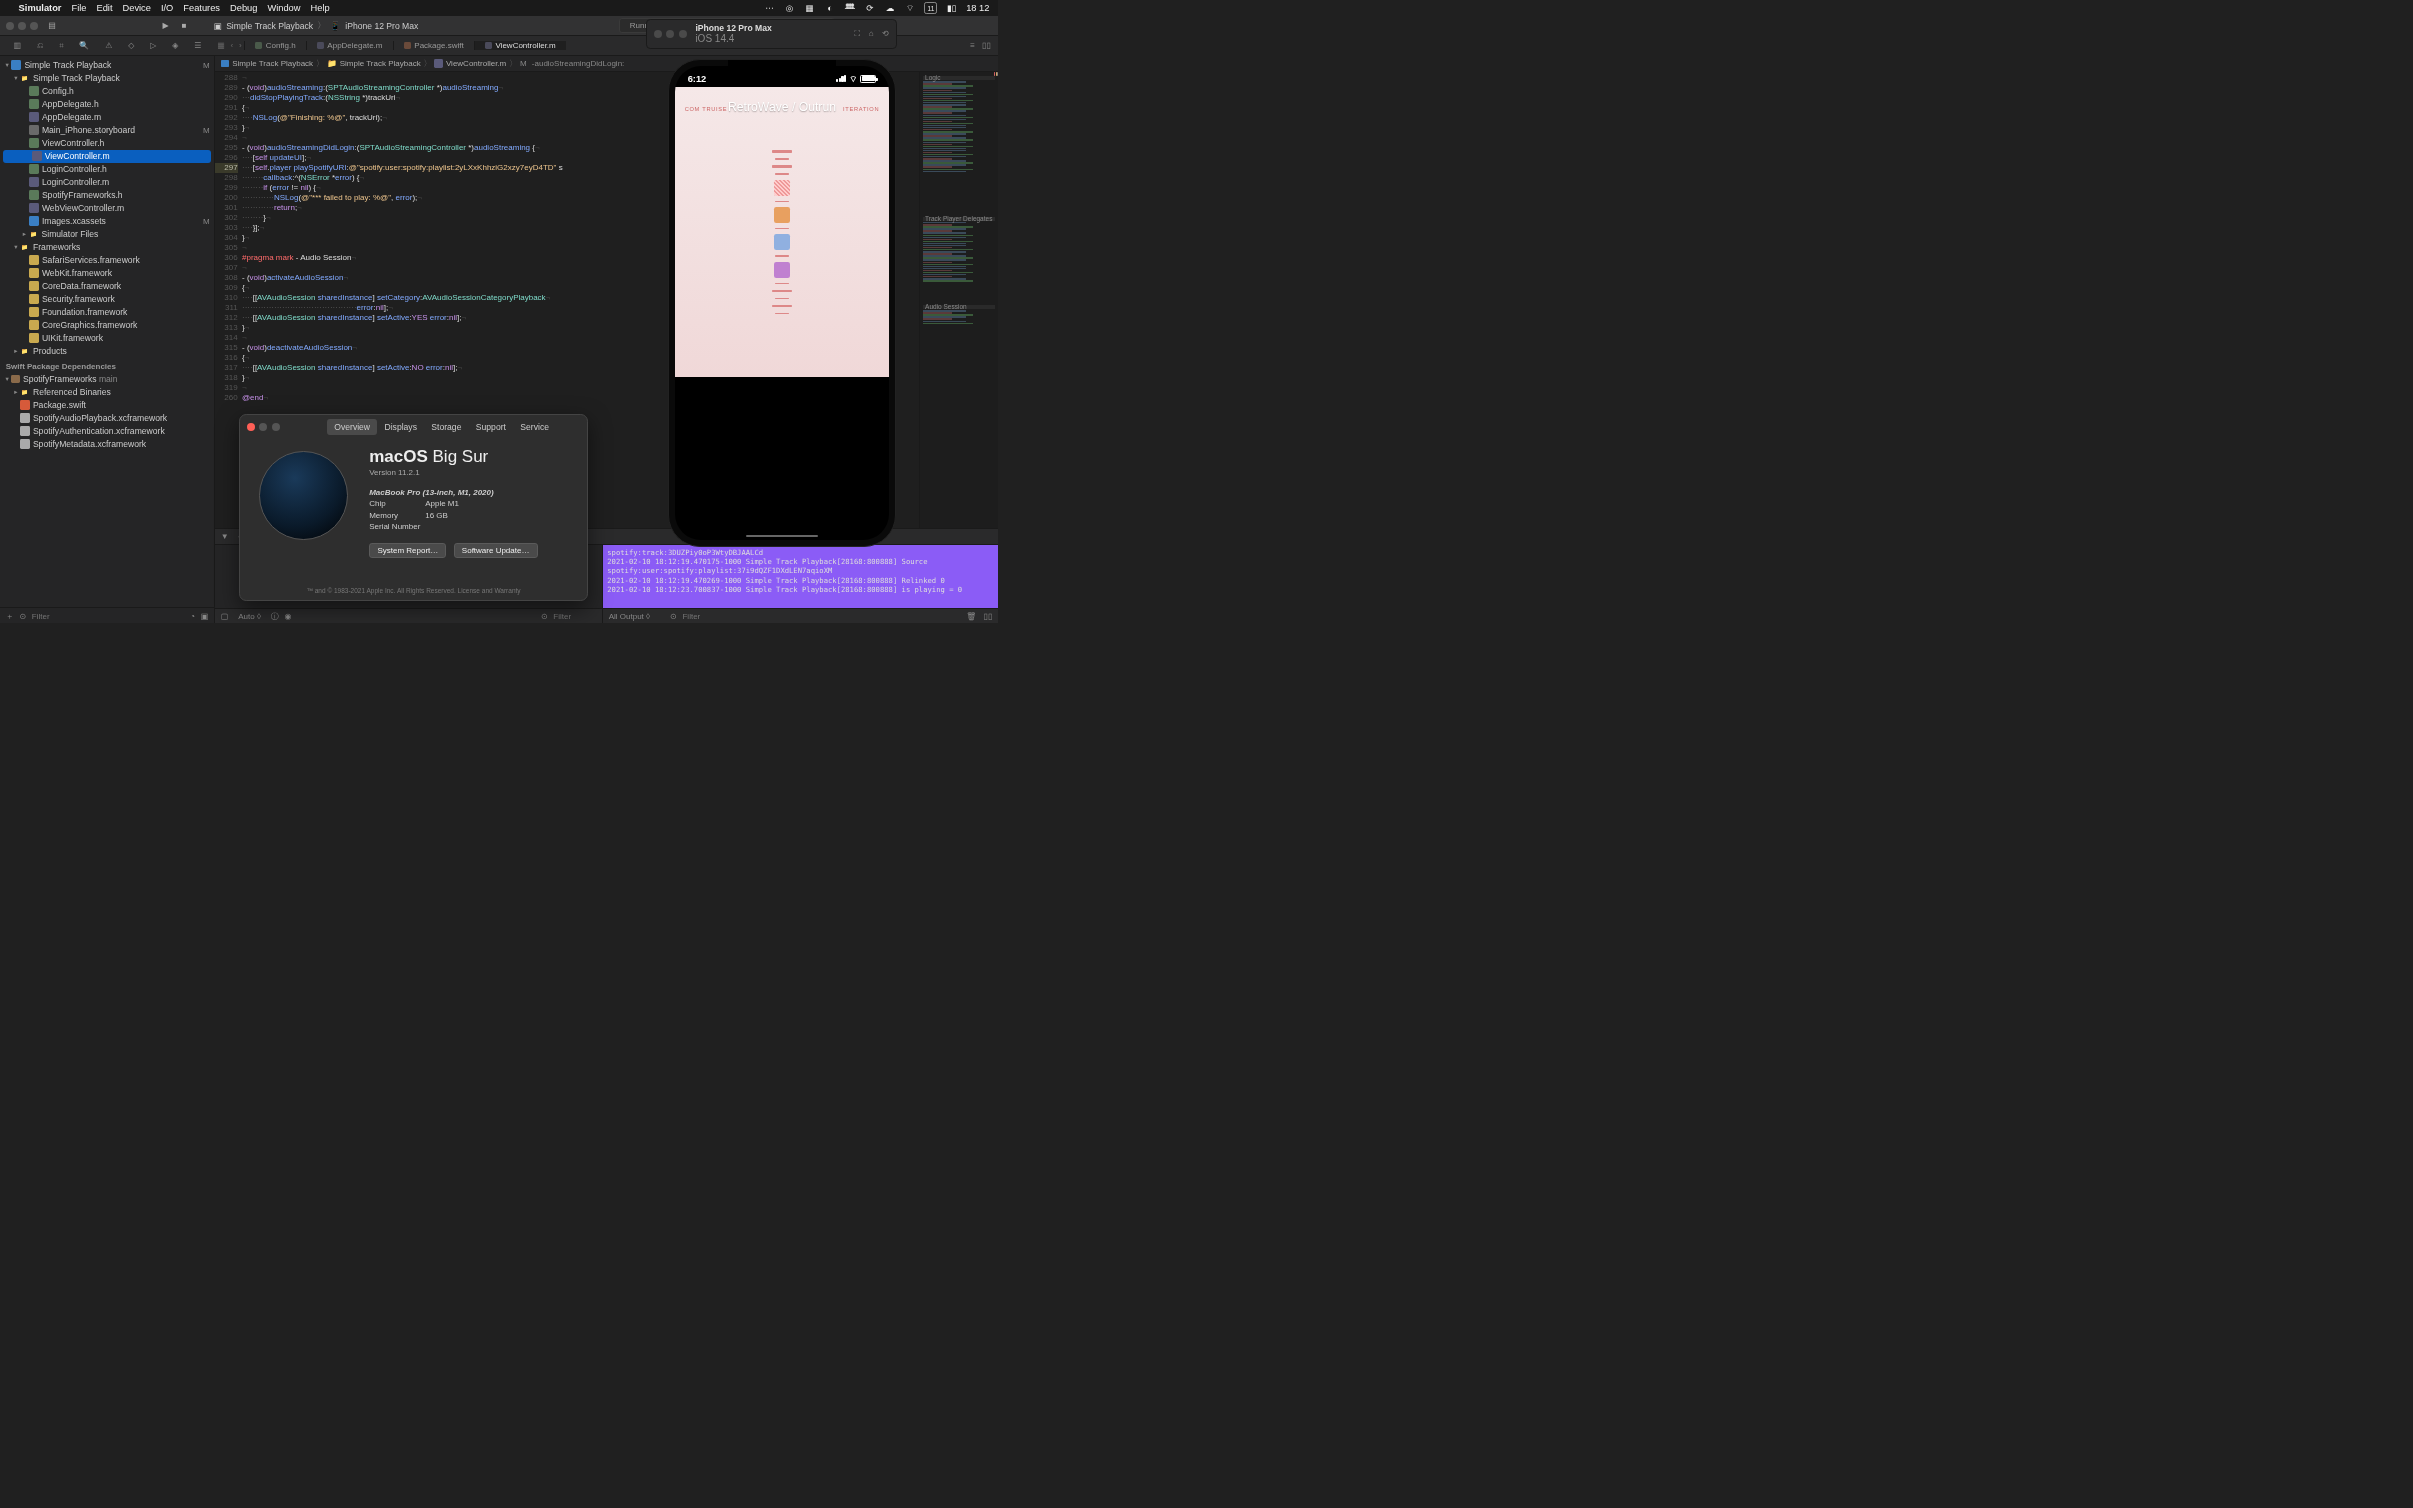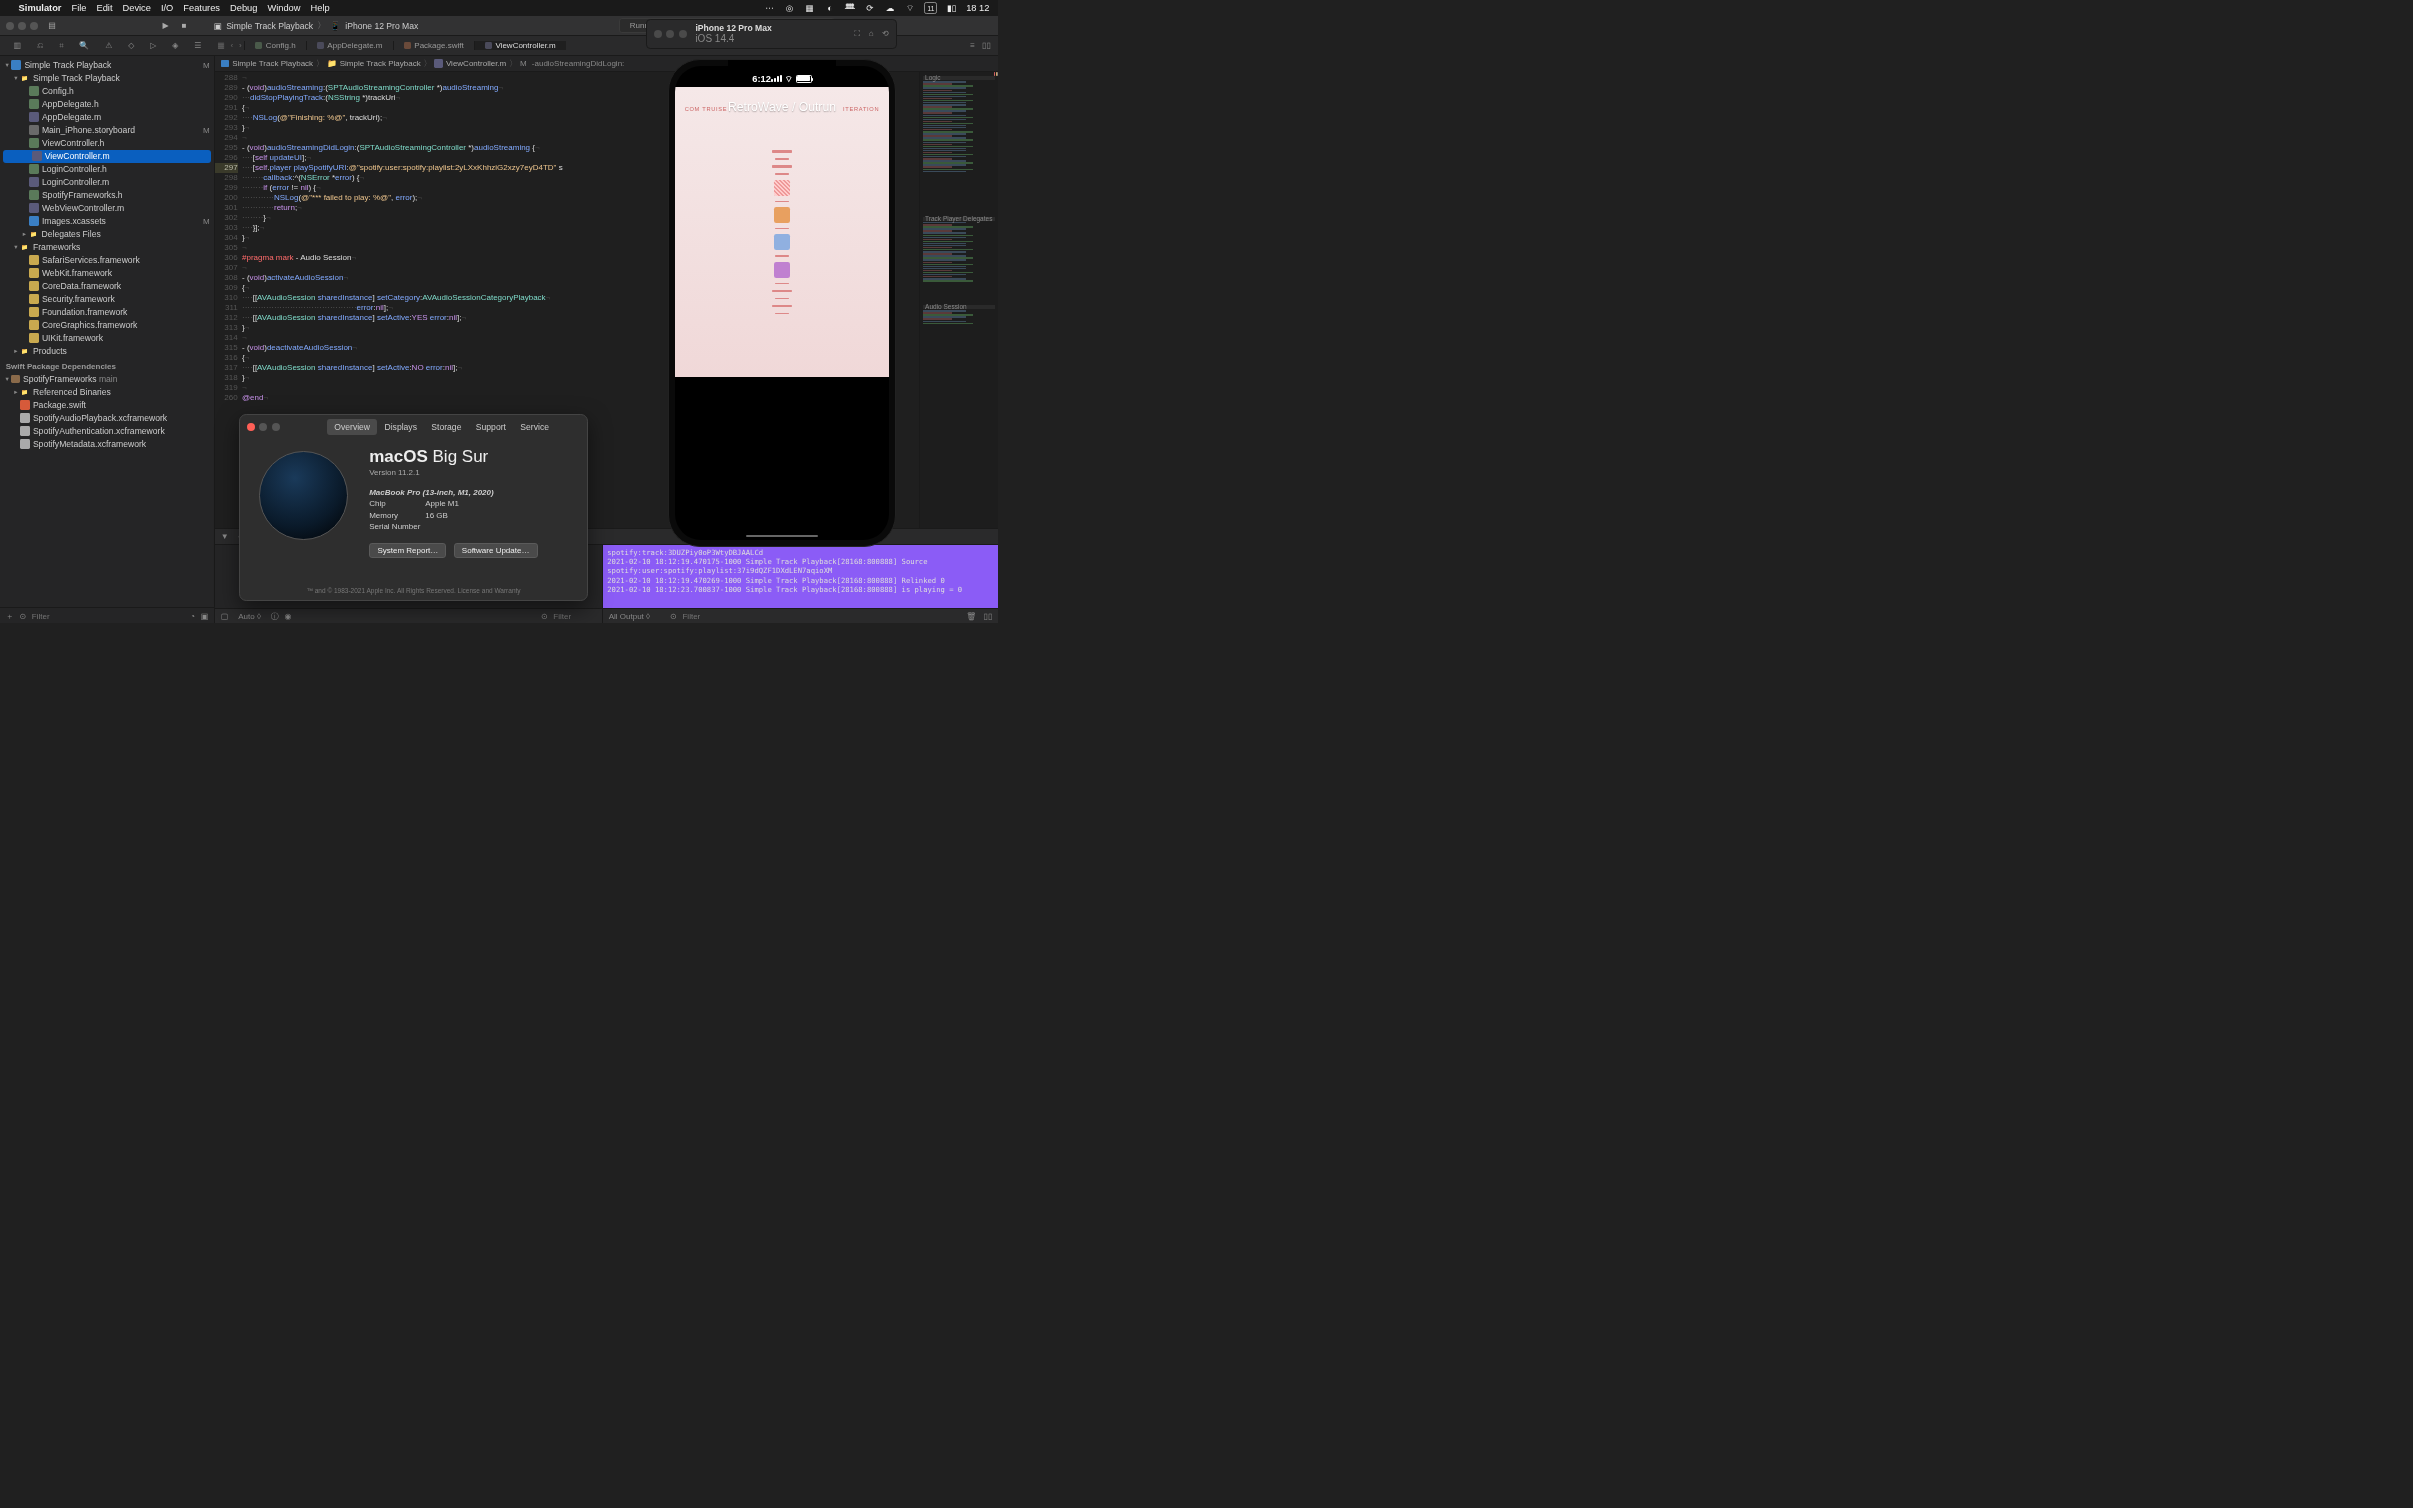--- a/index.html
+++ b/index.html
@@ -96,21 +96,21 @@
 
 .sim-tab { position: absolute; right: 101px; top: 18.7px; width: 251px; height: 30px; background: #2a2a2b; border: 0.7px solid #1a1a1a; border-radius: 4.3px; display: flex; align-items: center; padding: 0 7.2px; z-index: 5; }
 .sim-tab .traffic span { background: #4a4a4a; }
 .sim-tab .title { margin-left: 8.6px; color: #bbb; font-size: 8.6px; line-height: 9.3px; }
 .sim-tab .icons { margin-left: auto; display: flex; gap: 8.6px; color: #888; }
 
 
 .device { position: absolute; right: 102px; top: 59px; width: 228px; height: 488px; background: #0a0a0a; border-radius: 32px; border: 1.4px solid #222; z-index: 10; overflow: hidden; }
 .notch { position: absolute; top: 0; left: 50%; transform: translateX(-50%); width: 108px; height: 18.7px; background: #000; border-radius: 0 0 11.5px 11.5px; z-index: 3; }
 .screen { position: absolute; inset: 5.7px; border-radius: 26px; overflow: hidden; background: #000; display: flex; flex-direction: column; }
-.statusbar { height: 21.5px; display: flex; justify-content: center; align-items: center; padding: 4.3px 13px 0; color: #fff; font-size: 9.3px; font-weight: 600; z-index: 4; }
+.statusbar { height: 21.5px; display: flex; justify-content: space-between; align-items: center; padding: 4.3px 13px 0; color: #fff; font-size: 9.3px; font-weight: 600; z-index: 4; }
 .statusbar .right { display: flex; gap: 2.9px; align-items: center; }
 .sig { display: flex; gap: 0.7px; align-items: flex-end; } .sig span { width: 2.2px; background: #fff; border-radius: 0.7px; } .sig span:nth-child(1){height:2.9px;} .sig span:nth-child(2){height:4.3px;} .sig span:nth-child(3){height:5.7px;} .sig span:nth-child(4){height:7.2px;}
 .wifi { font-size: 8.6px; }
 .batt { width: 16px; height: 8px; border: 0.7px solid #fff; border-radius: 1.4px; position: relative; } .batt::after { content:''; position:absolute; right:-2.2px; top:2.2px; width:1.4px; height:2.9px; background:#fff; border-radius:0 0.7px 0.7px 0; } .batt .fill{ position:absolute; inset:0.7px; background:#fff; border-radius:0.7px; }
 
 .album-area { height: 290px; position: relative; background: linear-gradient(#f5e8e8,#f0d8d8); display:flex; align-items:center; justify-content:center; }
 .album-overlay-title { position:absolute; top:13px; width:100%; text-align:center; color:#fff; font-size:12.2px; font-weight:400; text-shadow:0 0.7px 1.4px rgba(0,0,0,0.3); }
 .album-art { display:flex; flex-direction:column; gap:4.3px; align-items:center; }
 .album-art .bars { width:20px; height:2.2px; background:#d88; margin:0.7px 0; border-radius:0.7px; }
 .album-art .bars.thin { height:1.4px; width:14.4px; }
@@ -324,21 +324,21 @@
         <div class="tree-row">
             <span class="pad" style="width:29px"></span>
             <span class="ficon blue-folder"></span>
             <span>Images.xcassets</span>
             <span class="badge">M</span>
           </div>
         <div class="tree-row">
             <span class="pad" style="width:20px"></span>
             <span class="disclose">▸</span>
             <span class="ficon" style="color:#c9a94f">📁</span>
-            <span>Delegates Files</span>
+            <span>Simulator Files</span>
           </div>
 
         <div class="tree-row">
             <span class="pad" style="width:11.5px"></span>
             <span class="disclose">▾</span>
             <span class="ficon" style="color:#c9a94f">📁</span>
             <span>Frameworks</span>
           </div>
         <div class="tree-row">
             <span class="pad" style="width:29px"></span>

